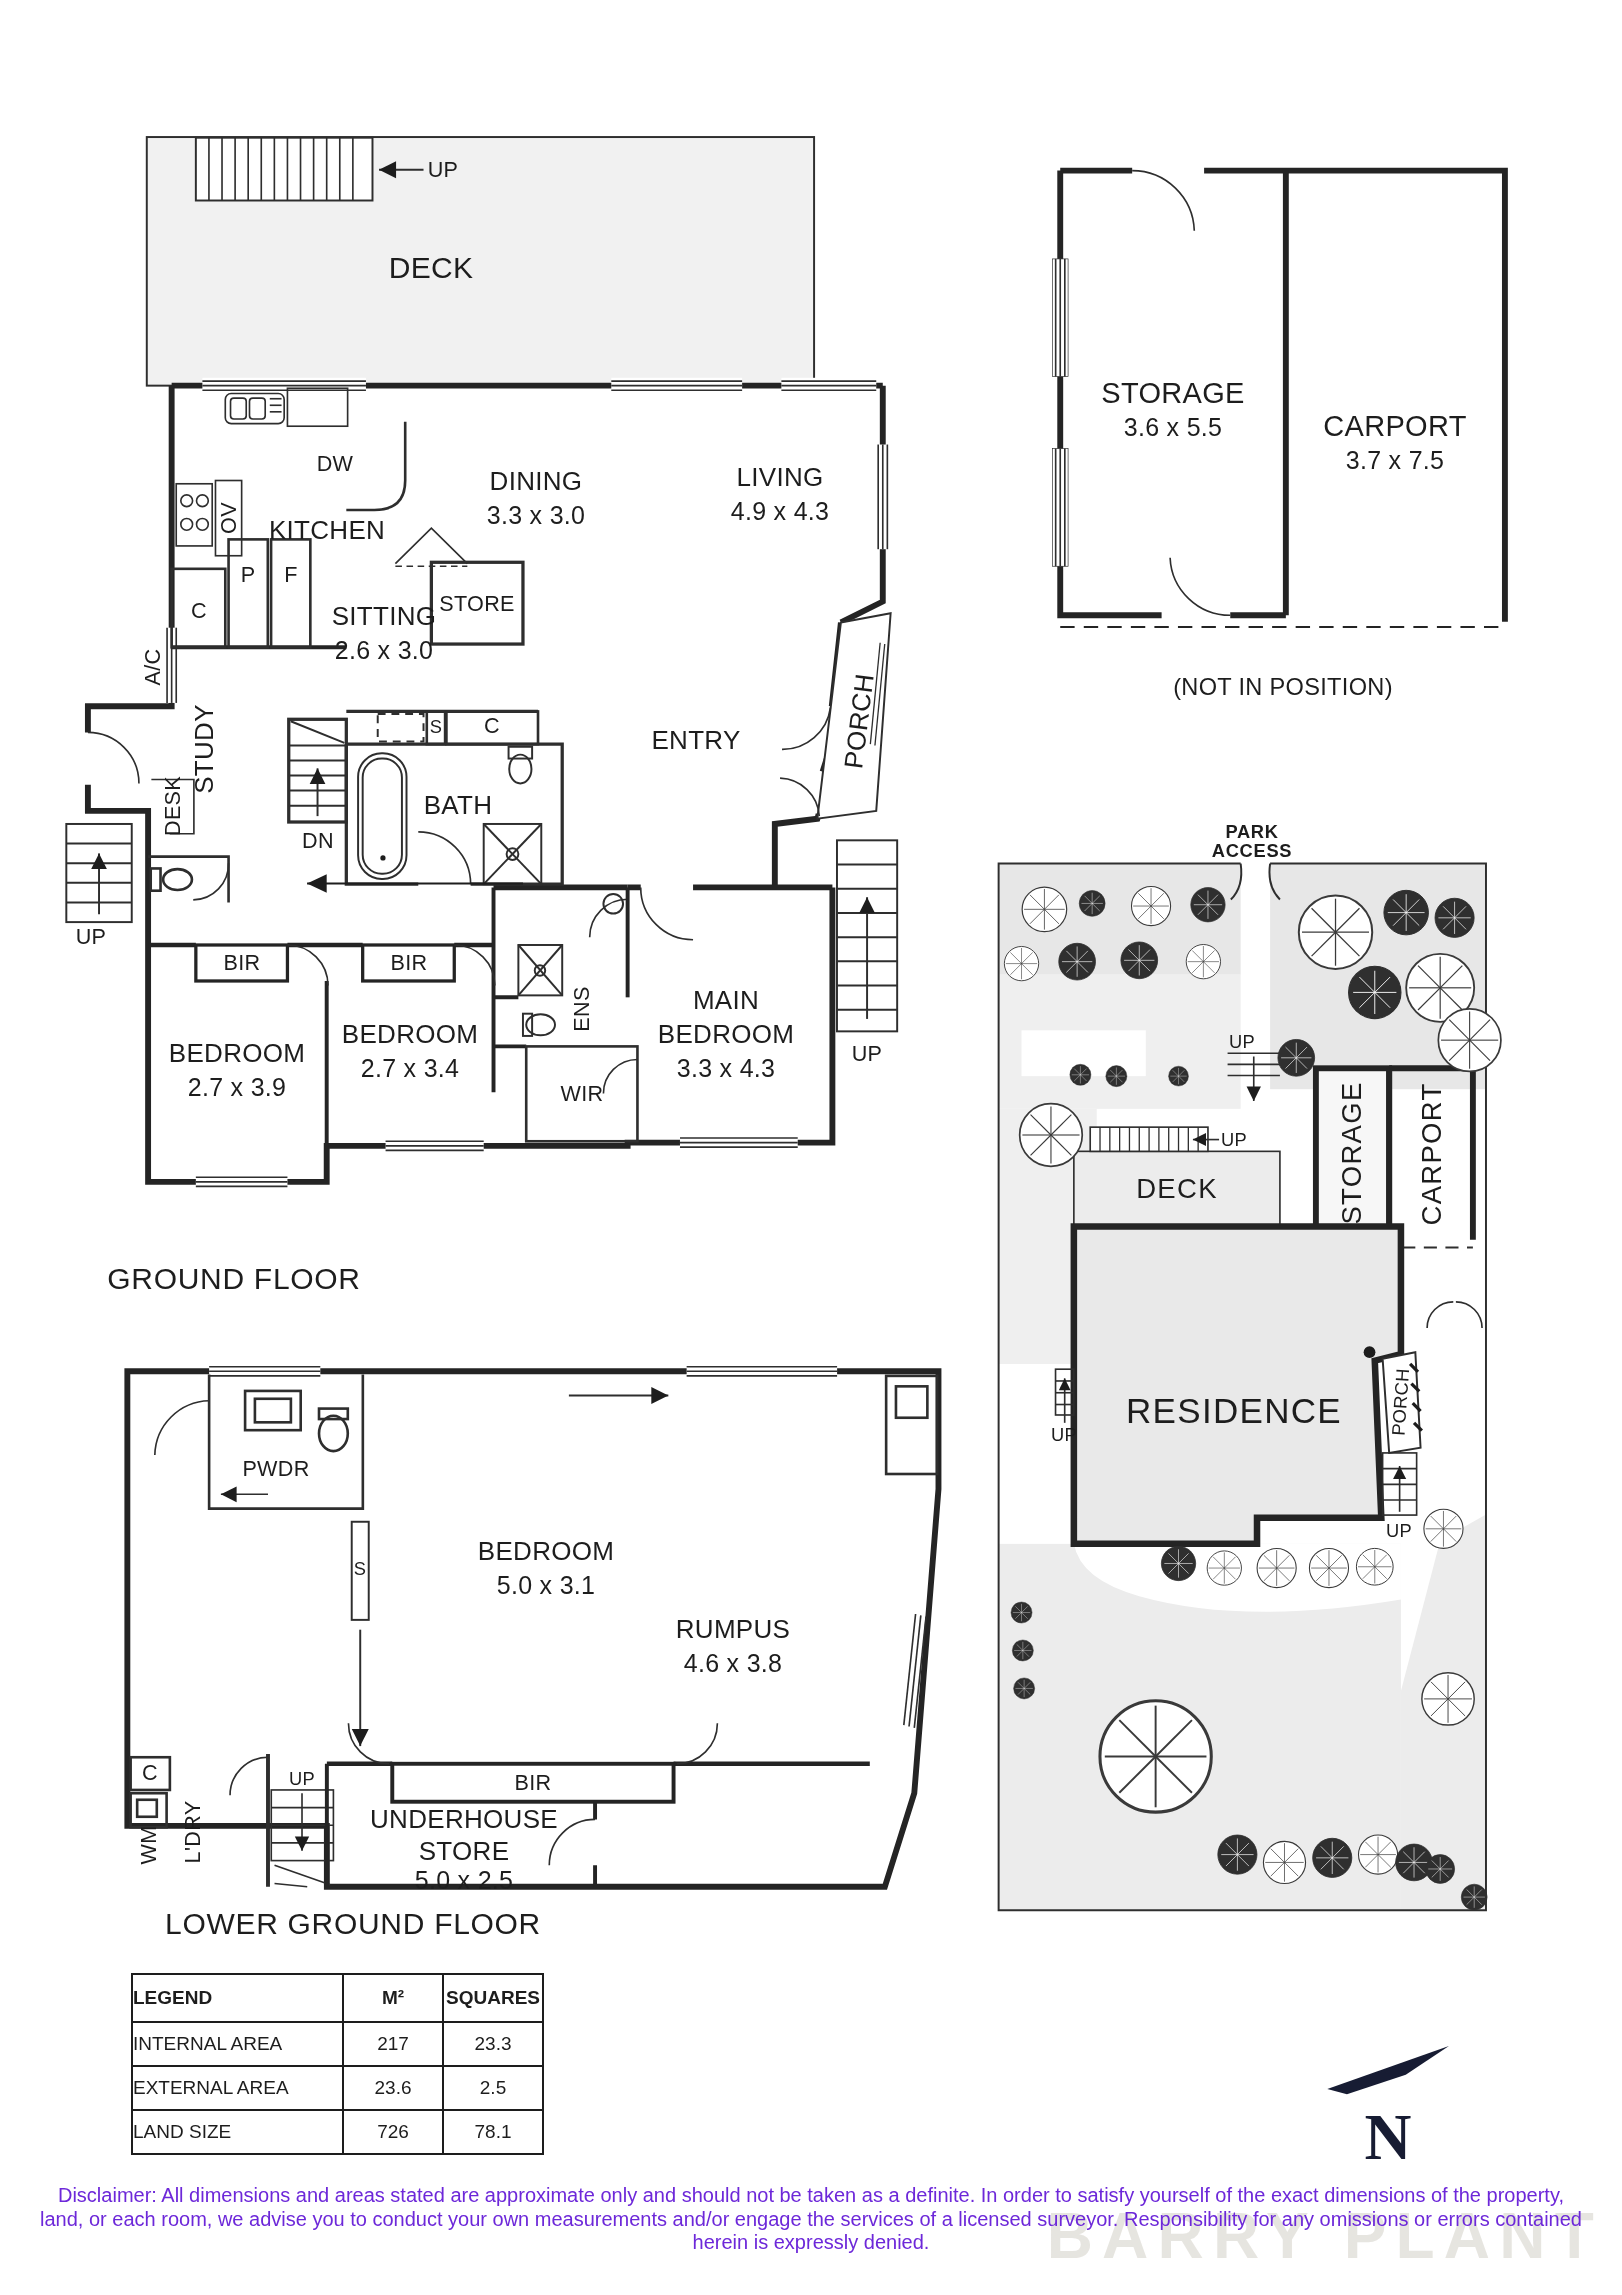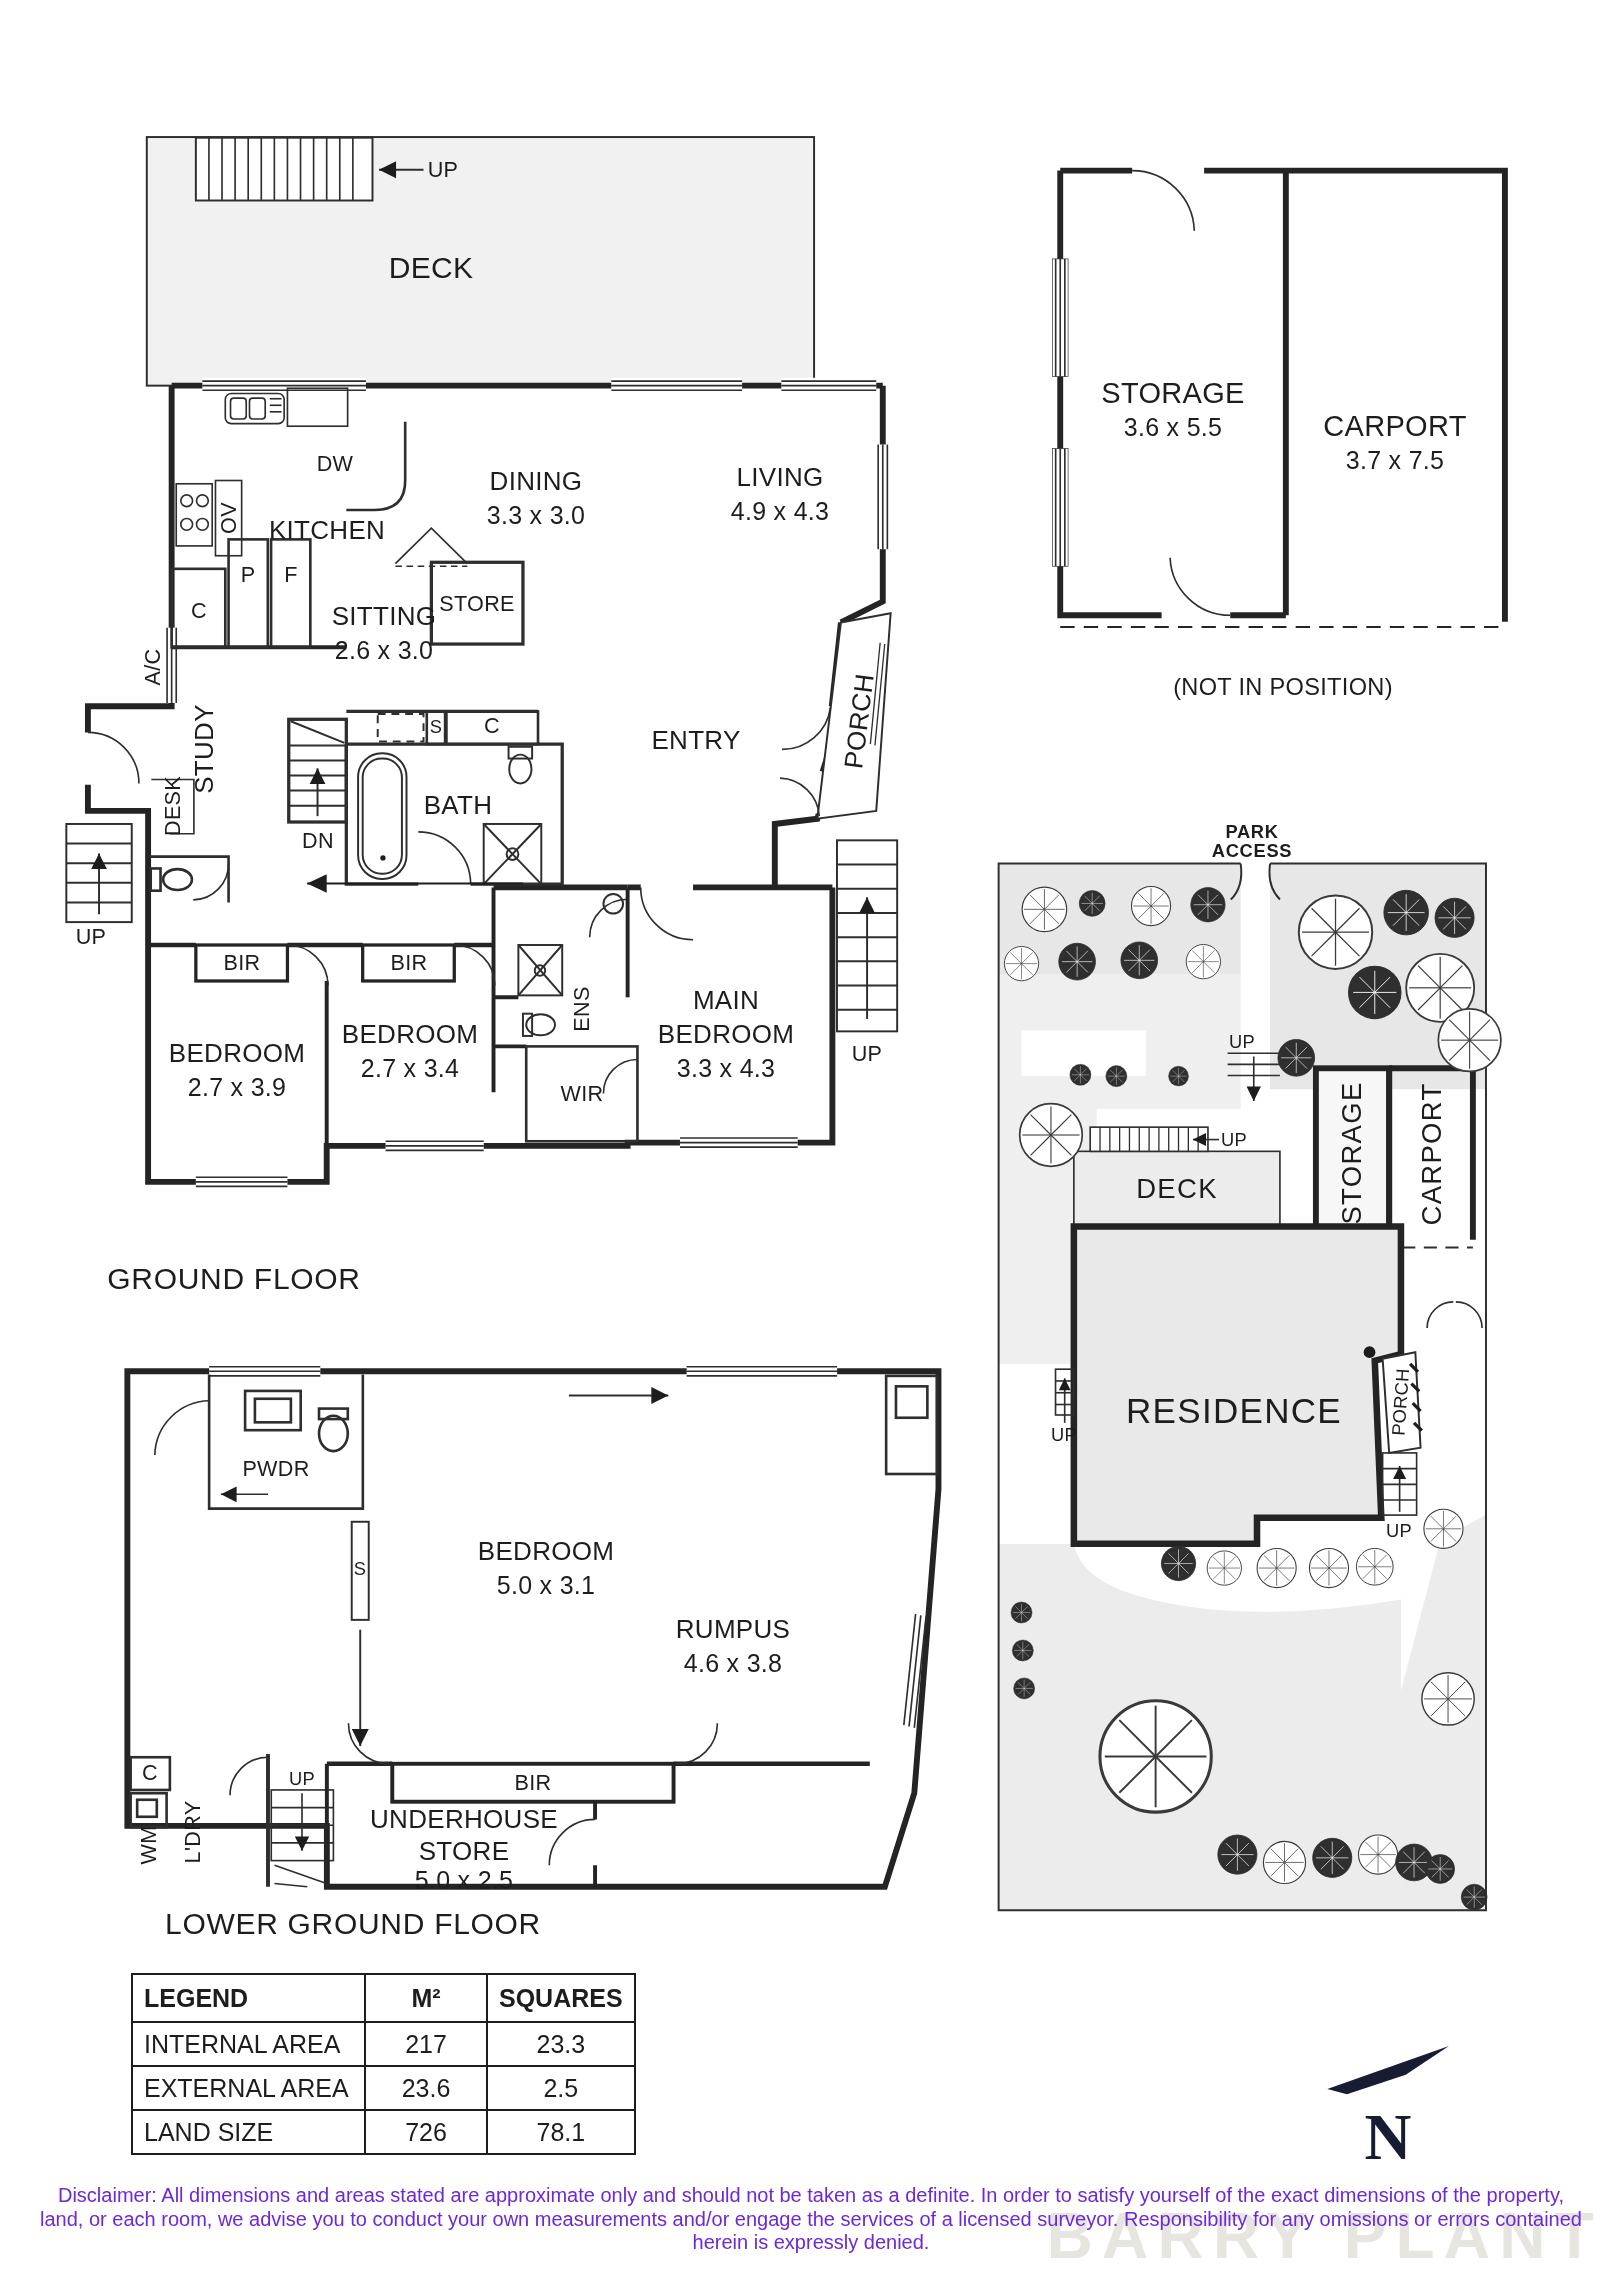--- a/index.html
+++ b/index.html
@@ -9,21 +9,21 @@
   .plan svg{position:absolute;left:0;top:0;}
   .lbl{position:absolute;transform:translate(-50%,-50%);font-size:26px;line-height:1;
        letter-spacing:0.3px;white-space:nowrap;color:#1d1d1d;}
   .dim{font-size:25px;}
   .sm{font-size:21.6px;}
   .xs{font-size:18.3px;}
   .v{transform:translate(-50%,-50%) rotate(-90deg);}
   .title{font-size:30px;letter-spacing:0.7px;}
   .big{font-size:35px;letter-spacing:1.3px;}
   #legend{position:absolute;left:131px;top:1973px;border-collapse:collapse;}
-  #legend td,#legend th{border:2.6px solid #1d1d1d;font-size:25px;padding:0 11px;height:42px;
+  #legend td,#legend th{border:2.6px solid #1d1d1d;font-size:19px;padding:0 0;height:42px;
        font-family:"Liberation Sans",sans-serif;text-align:center;margin-top:13px;}
   #legend th{font-weight:bold;text-align:left;}
   #legend td:first-child{text-align:left;width:209px;}
   #legend td.nv,#legend th.nv{width:98px;text-align:center;}
   #legend tr.hd th{height:46px;}
   #disclaimer{position:absolute;left:50%;transform:translateX(-50%);top:2184px;width:1551px;
        text-align:center;font-size:20px;line-height:1.18;color:#6d28d9;}
   #watermark{position:absolute;left:936px;top:2199px;width:667px;font-size:64px;font-weight:bold;
        letter-spacing:9.2px;color:#cfccc2;opacity:.5;text-align:right;}
   #north{position:absolute;left:1309px;top:1983px;width:170px;height:190px;}

